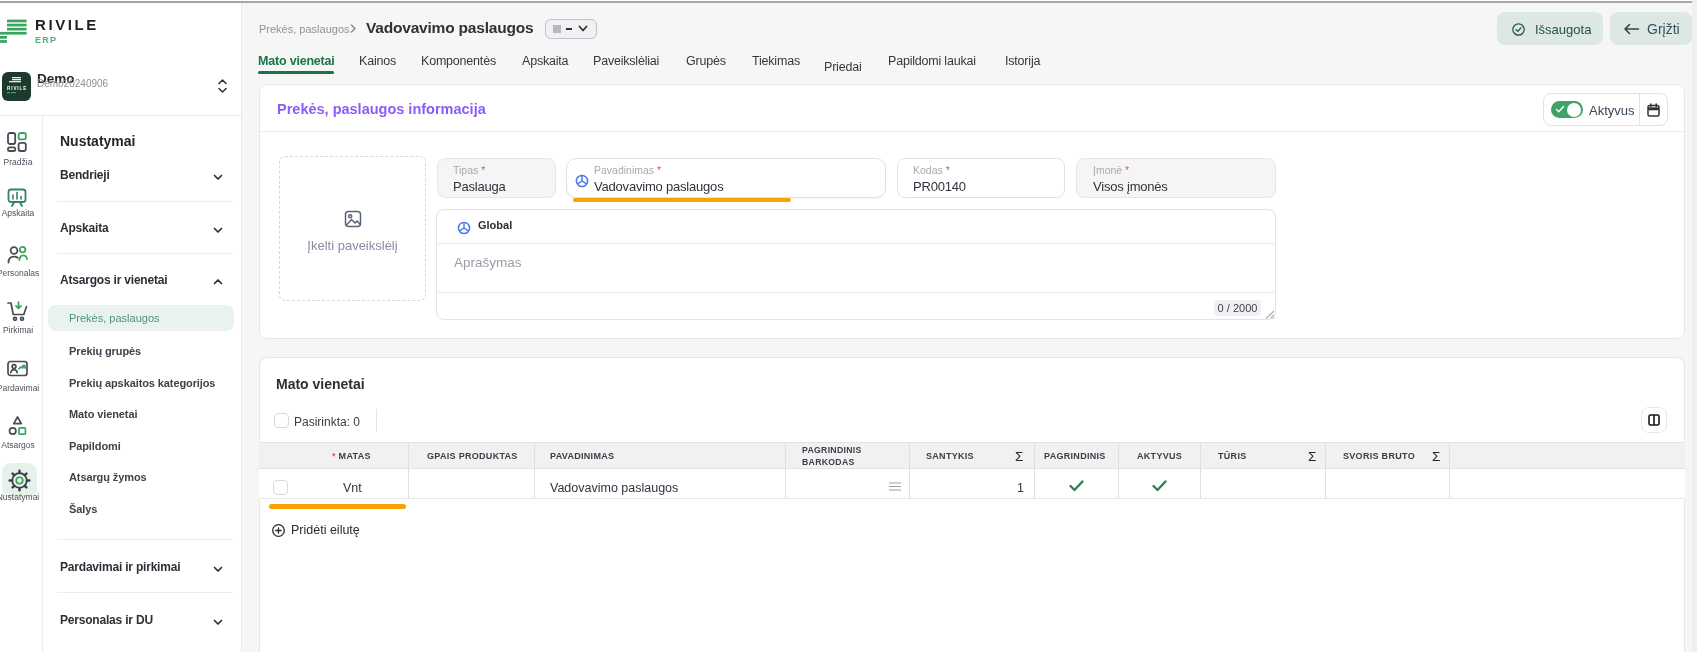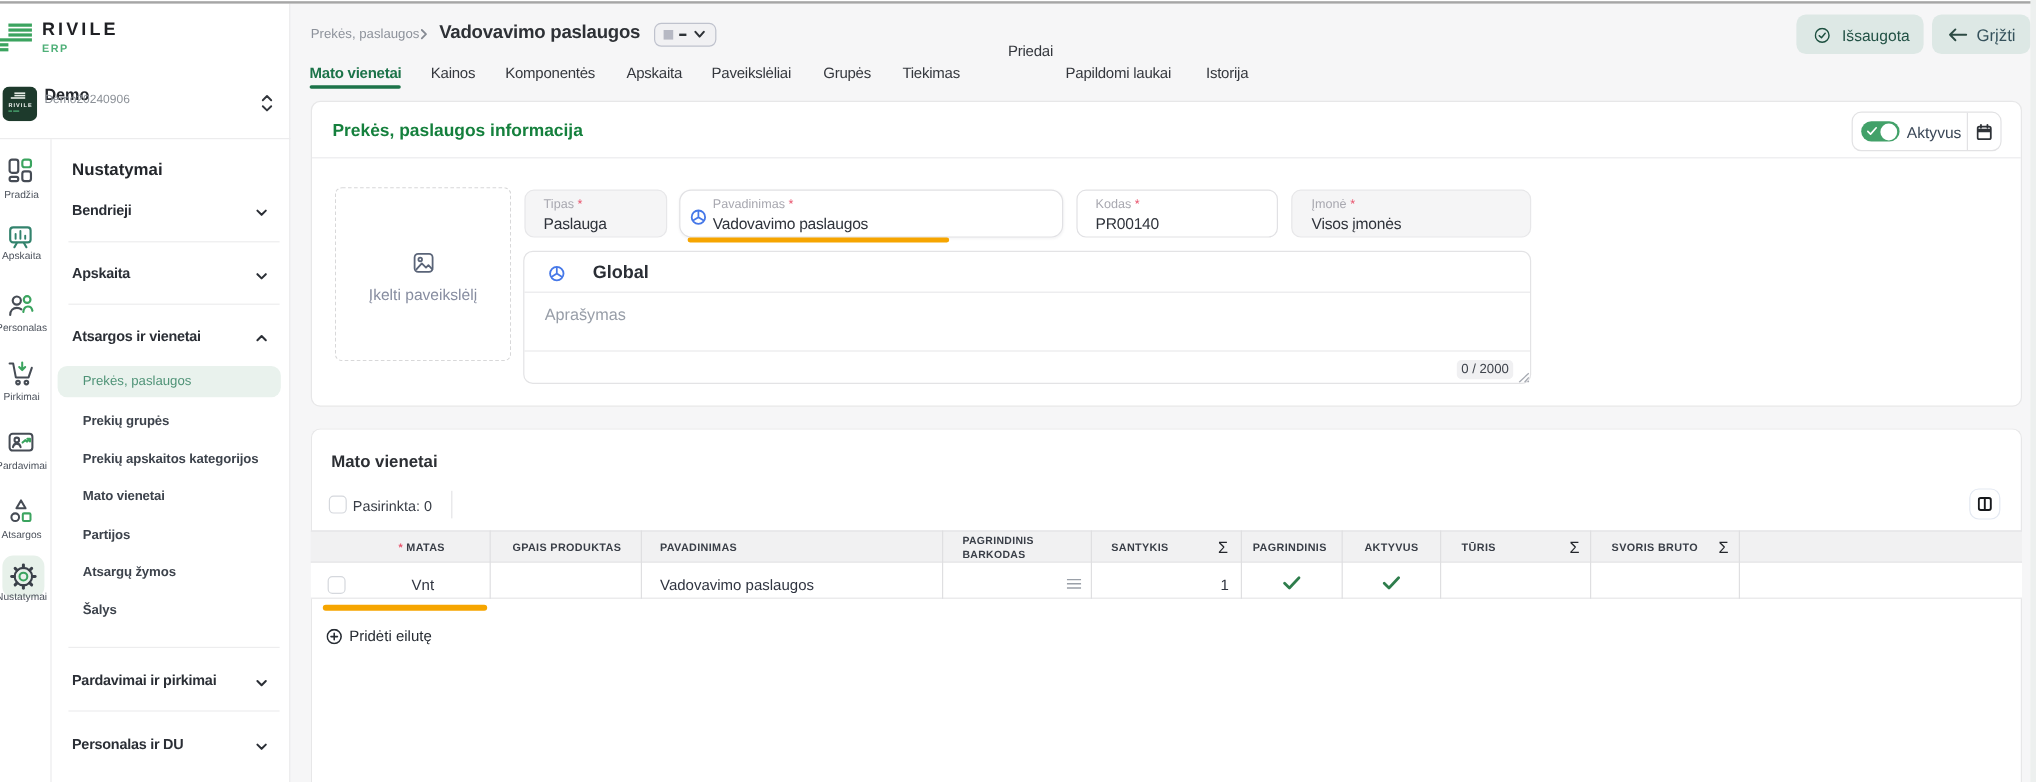--- a/index.html
+++ b/index.html
@@ -157,21 +157,21 @@
 <div class="abs navhr" style="top:253px;"></div>
 <div class="abs navsec" style="top:273px;">Atsargos ir vienetai</div>
 <svg class="abs caret" style="top:276px;" viewBox="0 0 12 12" fill="none" stroke="#2b2f36" stroke-width="1.7" stroke-linecap="round" stroke-linejoin="round">
       <path d="M2.5 7.5 L6 4 L9.5 7.5"></path>
     </svg>
 <div class="abs" style="left:48px;top:305px;width:186px;height:26px;background:#e9f2ed;border-radius:8px;"></div>
 <div class="abs" style="left:69px;top:312px;font-size:11px;color:#4f9377;">Prekės, paslaugos</div>
 <div class="abs navitem" style="top:345px;">Prekių grupės</div>
 <div class="abs navitem" style="top:376.5px;">Prekių apskaitos kategorijos</div>
 <div class="abs navitem" style="top:408px;">Mato vienetai</div>
-<div class="abs navitem" style="top:439.5px;">Partijos</div>
+<div class="abs navitem" style="top:439.5px;">Papildomi</div>
 <div class="abs navitem" style="top:471px;">Atsargų žymos</div>
 <div class="abs navitem" style="top:502.5px;">Šalys</div>
 <div class="abs navhr" style="top:539px;"></div>
 <div class="abs navsec" style="top:560px;">Pardavimai ir pirkimai</div>
 <svg class="abs caret" style="top:563px;" viewBox="0 0 12 12" fill="none" stroke="#2b2f36" stroke-width="1.7" stroke-linecap="round" stroke-linejoin="round">
       <path d="M2.5 4.5 L6 8 L9.5 4.5"></path>
     </svg>
 <div class="abs navhr" style="top:592px;"></div>
 <div class="abs navsec" style="top:613px;">Personalas ir DU</div>
 <svg class="abs caret" style="top:616px;" viewBox="0 0 12 12" fill="none" stroke="#2b2f36" stroke-width="1.7" stroke-linecap="round" stroke-linejoin="round">
@@ -203,26 +203,26 @@
 <div class="abs" style="left:1647px;top:20.5px;font-size:14px;color:#35525c;">Grįžti</div>
 
 <div class="abs tab" style="left:258px;top:53.5px;color:#1c7349;font-weight:700;">Mato vienetai</div>
 <div class="abs" style="left:258px;top:70.5px;width:76px;height:3.5px;background:#1c7349;border-radius:2px;"></div>
 <div class="abs tab" style="left:359px;top:53.5px;">Kainos</div>
 <div class="abs tab" style="left:421px;top:53.5px;">Komponentės</div>
 <div class="abs tab" style="left:522px;top:53.5px;">Apskaita</div>
 <div class="abs tab" style="left:593px;top:53.5px;">Paveikslėliai</div>
 <div class="abs tab" style="left:686px;top:53.5px;">Grupės</div>
 <div class="abs tab" style="left:752px;top:53.5px;">Tiekimas</div>
-<div class="abs tab" style="left:824px;top:36px;margin-left:16px;">Priedai</div>
+<div class="abs tab" style="left:824px;top:60px;">Priedai</div>
 <div class="abs tab" style="left:888px;top:53.5px;">Papildomi laukai</div>
 <div class="abs tab" style="left:1005px;top:53.5px;">Istorija</div>
 
 <div class="abs card" style="left:259px;top:84px;width:1426px;height:255px;"></div>
-<div class="abs" style="left:277px;top:100.5px;font-size:14.5px;font-weight:700;color:#15803d;">Prekės, paslaugos informacija</div>
+<div class="abs" style="left:277px;top:100.5px;font-size:14.5px;font-weight:700;color:#8b5cf6;">Prekės, paslaugos informacija</div>
 <div class="abs" style="left:260px;top:131px;width:1424px;height:1px;background:#ececee;"></div>
 
 <div class="abs" style="left:1543px;top:93px;width:125px;height:33px;background:#fff;border:1px solid #e2e2e4;border-radius:8px;"></div>
 <div class="abs" style="left:1639px;top:94px;width:1px;height:31px;background:#e2e2e4;"></div>
 <div class="abs" style="left:1551px;top:101px;width:32px;height:17px;background:#42a169;border-radius:9px;"></div>
 <svg class="abs" style="left:1555px;top:105px" width="10" height="9" viewBox="0 0 10 9" fill="none" stroke="#fff" stroke-width="1.4" stroke-linecap="round" stroke-linejoin="round">
       <path d="M1.5 4.5 L3.8 6.8 L8.5 1.5"></path>
     </svg>
 <div class="abs" style="left:1567px;top:102.5px;width:14px;height:14px;background:#fff;border-radius:50%;"></div>
 <div class="abs" style="left:1589px;top:103px;font-size:13px;color:#3a4757;">Aktyvus</div>
@@ -259,21 +259,21 @@
 
 <div class="abs" style="left:1076px;top:158px;width:200px;height:40px;background:#f5f5f6;border:1px solid #e7e7e9;border-radius:8px;"></div>
 <div class="abs fieldlabel" style="left:1093px;top:164px;">Įmonė <span class="red">*</span></div>
 <div class="abs fieldvalue" style="left:1093px;top:178.5px;">Visos įmonės</div>
 
 <div class="abs" style="left:436px;top:209px;width:840px;height:111px;background:#fff;border:1px solid #e3e3e5;border-radius:8px;"></div>
 <svg class="abs" style="left:457px;top:221px" width="14" height="14" viewBox="0 0 24 24" fill="none" stroke="#4678e8" stroke-width="2.6">
       <circle cx="12" cy="12" r="9.6"></circle>
       <path d="M12 2.4 V12 M12 12 L3.8 17.2 M12 12 L20.2 17.2" stroke-width="2.5"></path>
     </svg>
-<div class="abs" style="left:478px;top:219px;font-size:15px;font-weight:700;color:#2a2e35;margin-left:16px;">Global</div>
+<div class="abs" style="left:478px;top:219px;font-size:11px;font-weight:700;color:#2a2e35;">Global</div>
 <div class="abs" style="left:437px;top:243px;width:838px;height:1px;background:#e9e9eb;"></div>
 <div class="abs" style="left:454px;top:255px;font-size:13.5px;color:#989ea8;">Aprašymas</div>
 <div class="abs" style="left:437px;top:292px;width:838px;height:1px;background:#e9e9eb;"></div>
 <div class="abs" style="left:1214px;top:300px;width:47px;height:16px;background:#f0f0f2;border-radius:4px;font-size:11px;color:#3f444d;text-align:center;line-height:16px;">0 / 2000</div>
 <svg class="abs" style="left:1265px;top:310px" width="10" height="9" viewBox="0 0 10 9" stroke="#a6aab2" stroke-width="1.1">
       <path d="M9 1 L1 8.5 M9 4.5 L5.5 8.5 M9 7.5 L8 8.5"></path>
     </svg>
 
 <div class="abs card" style="left:259px;top:357px;width:1426px;height:296px;border-bottom:none;border-bottom-left-radius:0;border-bottom-right-radius:0;"></div>
 <div class="abs" style="left:276px;top:376px;font-size:14px;font-weight:700;color:#2c2f34;">Mato vienetai</div>

